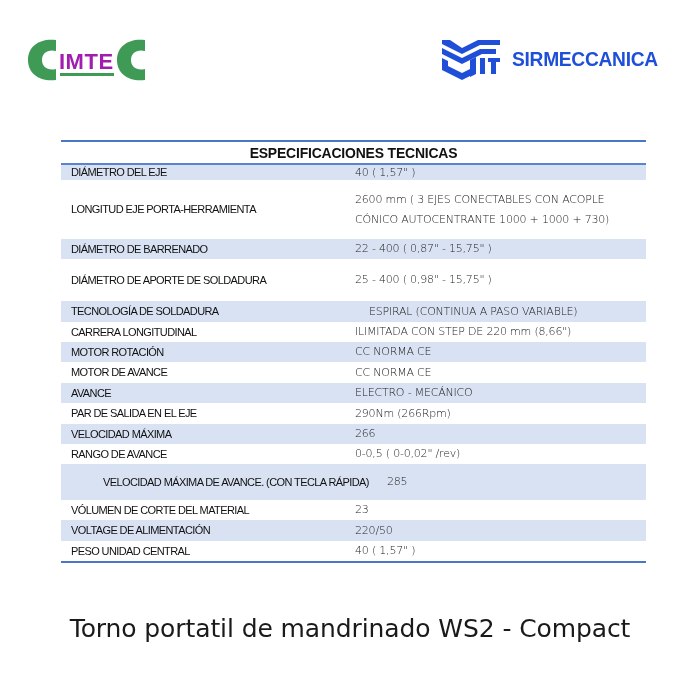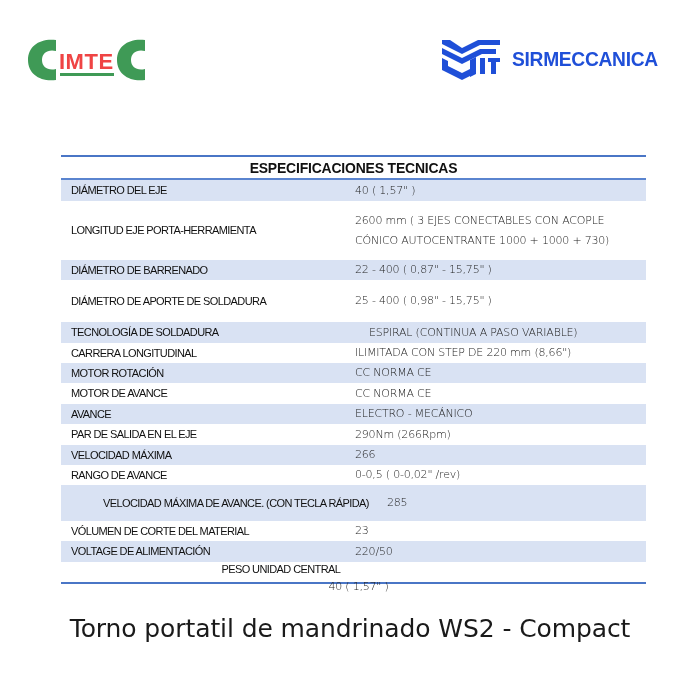--- a/index.html
+++ b/index.html
@@ -3,30 +3,30 @@
 <meta charset="utf-8">
 <style>
   html, body { margin: 0; padding: 0; background: #ffffff; }
   body { width: 700px; height: 700px; position: relative; overflow: hidden; font-family: "Liberation Sans", sans-serif; color: #1a1a1a; }
 
   
   .cimtec { position: absolute; left: 26px; top: 36px; height: 48px; display: flex; align-items: center; }
   .cimtec .bigc { width: 32px; height: 44px; position: relative; }
   .cimtec .bigc svg { display: block; }
   .cimtec .mid { position: relative; height: 44px; display: flex; align-items: center; margin: 0 1px; }
-  .cimtec .mid span { font-family: "Liberation Sans", sans-serif; font-weight: 700; font-size: 22px; letter-spacing: 0.5px; color: #ef4444; line-height: 1; margin-top: 4px; }
+  .cimtec .mid span { font-family: "Liberation Sans", sans-serif; font-weight: 700; font-size: 22px; letter-spacing: 0.5px; color: #a21caf; line-height: 1; margin-top: 4px; }
   .cimtec .underline { position: absolute; left: 1px; right: 0; bottom: 6px; height: 3px; background: #3f9a56; }
 
   
   .sirm { position: absolute; left: 440px; top: 36px; height: 46px; display: flex; align-items: center; }
   .sirm .mark { width: 62px; height: 46px; }
   .sirm .word { font-family: "Liberation Sans", sans-serif; font-weight: 700; font-size: 20px; color: #1f4fd8; margin-left: 10px; letter-spacing: -0.3px; transform: scaleX(0.96); transform-origin: left center; }
 
   
-  .spec { position: absolute; left: 61px; top: 155px; width: 585px; }
+  .spec { position: absolute; left: 61px; top: 140px; width: 585px; }
   .spec .topline { height: 2px; background: #4a76c6; }
   .spec .title { height: 21px; line-height: 21px; text-align: center; font-weight: 700; font-size: 15px; color: #111; letter-spacing: -0.2px; font-family: "Liberation Sans", sans-serif; transform: scaleX(0.93); }
   .spec .midline { height: 2px; background: #5a84cf; }
   .row { display: flex; align-items: center; font-size: 11.5px; }
   .row.shaded { background: #d9e2f3; }
   .row .k { width: 284px; padding-left: 10px; box-sizing: border-box; font-family: "Liberation Sans", sans-serif; font-size: 11px; letter-spacing: -0.6px; color: #111; line-height: 15px; }
   .row .v { flex: 1; padding-left: 10px; box-sizing: border-box; font-family: "DejaVu Sans", sans-serif; font-size: 11px; letter-spacing: -0.2px; color: #222; line-height: 20px; font-weight: 300; }
   .spec .bottomline { height: 2px; background: #4a76c6; }
 
   .caption { position: absolute; left: 0; width: 700px; top: 614px; text-align: center; font-family: "DejaVu Sans", sans-serif; font-size: 25px; color: #1a1a1a; letter-spacing: -0.1px; }
@@ -63,21 +63,21 @@
     </g>
   </svg>
   <span class="word">SIRMECCANICA</span>
 </div>
 
 <div class="spec">
   <div class="topline"></div>
   <div class="title">ESPECIFICACIONES TECNICAS</div>
   <div class="midline"></div>
   <div id="rows">
-      <div class="row shaded" style="height: 21px;">
+      <div class="row shaded" style="height: 15px;">
         <div class="k">DIÁMETRO DEL EJE</div>
         <div class="v">40 ( 1,57" )</div>
       </div>
       <div class="row" style="height: 59px;">
         <div class="k">LONGITUD EJE PORTA-HERRAMIENTA</div>
         <div class="v">2600 mm ( 3 EJES CONECTABLES CON ACOPLE CÓNICO AUTOCENTRANTE 1000 + 1000 + 730)</div>
       </div>
       <div class="row shaded" style="height: 20px;">
         <div class="k">DIÁMETRO DE BARRENADO</div>
         <div class="v">22 - 400 ( 0,87" - 15,75" )</div>
@@ -123,21 +123,21 @@
         <div class="v">285</div>
       </div>
       <div class="row" style="height: 20px;">
         <div class="k">VÓLUMEN DE CORTE DEL MATERIAL</div>
         <div class="v">23</div>
       </div>
       <div class="row shaded" style="height: 21px;">
         <div class="k">VOLTAGE DE ALIMENTACIÓN</div>
         <div class="v">220/50</div>
       </div>
-      <div class="row" style="height: 20px; flex-direction: column;">
+      <div class="row" style="height: 20px;">
         <div class="k">PESO UNIDAD CENTRAL</div>
         <div class="v">40 ( 1,57" )</div>
       </div>
     </div>
   <div class="bottomline"></div>
 </div>
 
 <div class="caption">Torno portatil de mandrinado WS2 - Compact</div>
 
 </body></html>

